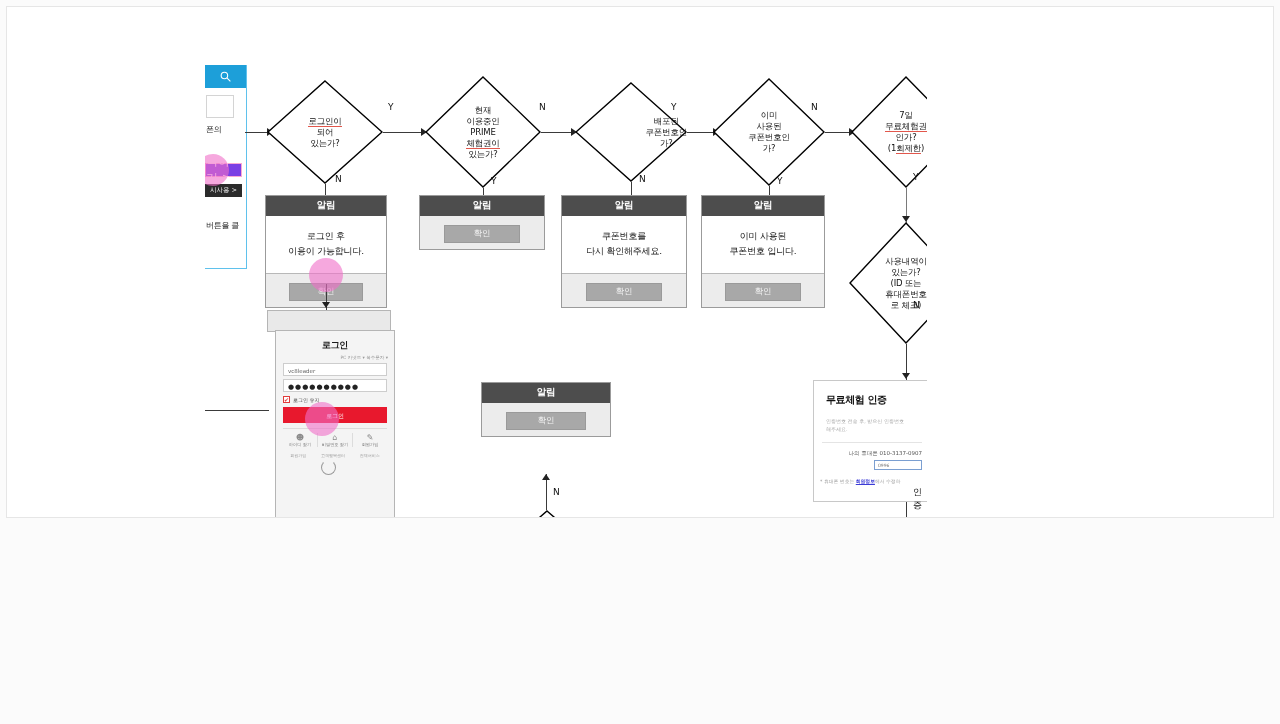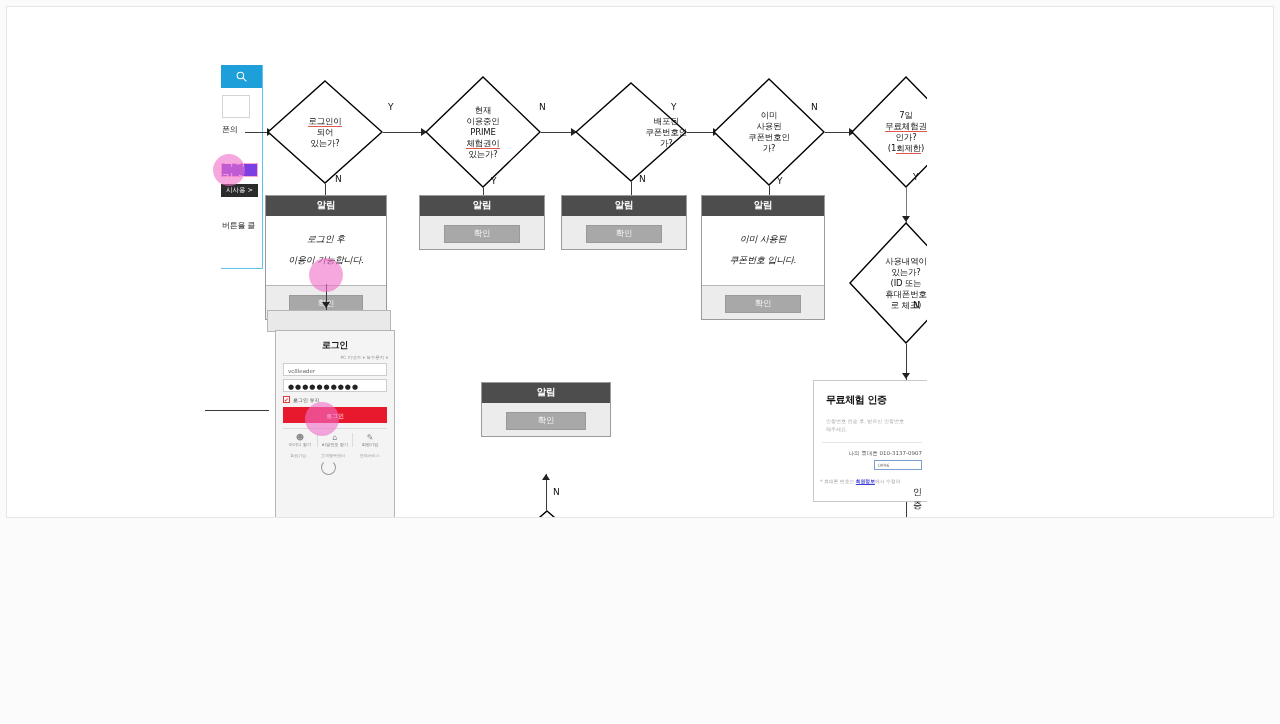--- a/index.html
+++ b/index.html
@@ -67,27 +67,26 @@
     border: 1px solid #9b9b9b;
   }
   .alert .a-title {
     background: #4d4d4d; color: #ffffff;
     font-size: 9.5px; font-weight: bold;
     text-align: center; padding: 3px 0 4px;
     letter-spacing: -0.2px;
   }
   .alert .a-body {
     background: #fff; color: #111;
-    font-size: 9px; line-height: 21px;
+    font-size: 9px; line-height: 15px;
     text-align: center;
     padding: 13px 4px 14px;
     white-space: pre-line;
     letter-spacing: -0.2px;
     border-bottom: 1px solid #b8b8b8;
-    font-style: italic;
   }
   .alert .a-foot {
     background: #ececec; padding: 5px 0 6px; text-align: center;
   }
   .alert .a-btn {
     display: inline-block;
     background: #a8a8a8; color: #f2f2f2;
     font-size: 8.5px; letter-spacing: -0.2px;
     padding: 2px 0; width: 62%;
     border: 1px solid #9a9a9a;
@@ -95,21 +94,21 @@
 
   
   .pink-dot {
     position: absolute;
     border-radius: 50%;
     background: rgba(240,110,200,0.60);
     z-index: 40;
   }
 
   
-  .leftpanel { position: absolute; left: 16px; top: 0px; width: 42px; height: 210px; }
+  .leftpanel { position: absolute; left: 0px; top: 0px; width: 42px; height: 210px; }
   .lp-search {
     position: absolute; left: 0; top: 3px; width: 41px; height: 23px;
     background: #1d9fd9;
     display: flex; align-items: center; justify-content: center;
   }
   .lp-box { position: absolute; left: 1px; top: 33px; width: 28px; height: 23px; border: 1px solid #d4d4d4; background:#fff;}
   .lp-txt { position: absolute; font-size: 8px; color: #222; letter-spacing:-0.3px;}
   .lp-tag1 { position:absolute; left:0px; top:101px; width:37px; height:14px; background:#7b3fe4; color:#fff; font-size:12px; display:flex;align-items:center;justify-content:center; border:1px solid #f9a8d4;}
   .lp-tag2 { position:absolute; left:0px; top:122px; width:37px; height:13px; background:#2b2b2b; color:#fff; font-size:6.5px; display:flex;align-items:center;justify-content:center;}
   .lp-border { position:absolute; left:41px; top:3px; width:1px; height:203px; background:#5fc1ec;}
@@ -266,20 +265,22 @@
 
       <div class="alert" style="left:214px; top:133px; width:126px;">
         <div class="a-title">알림</div>
         <div class="a-foot">
           <span class="a-btn">확인</span>
         </div>
       </div>
 
       <div class="alert" style="left:356px; top:133px; width:126px;">
         <div class="a-title">알림</div>
+        <div class="a-body">쿠폰번호를
+다시 확인해주세요.</div>
         <div class="a-foot">
           <span class="a-btn">확인</span>
         </div>
       </div>
 
       <div class="alert" style="left:496px; top:133px; width:124px;">
         <div class="a-title">알림</div>
         <div class="a-body">이미 사용된
 쿠폰번호 입니다.</div>
         <div class="a-foot">

